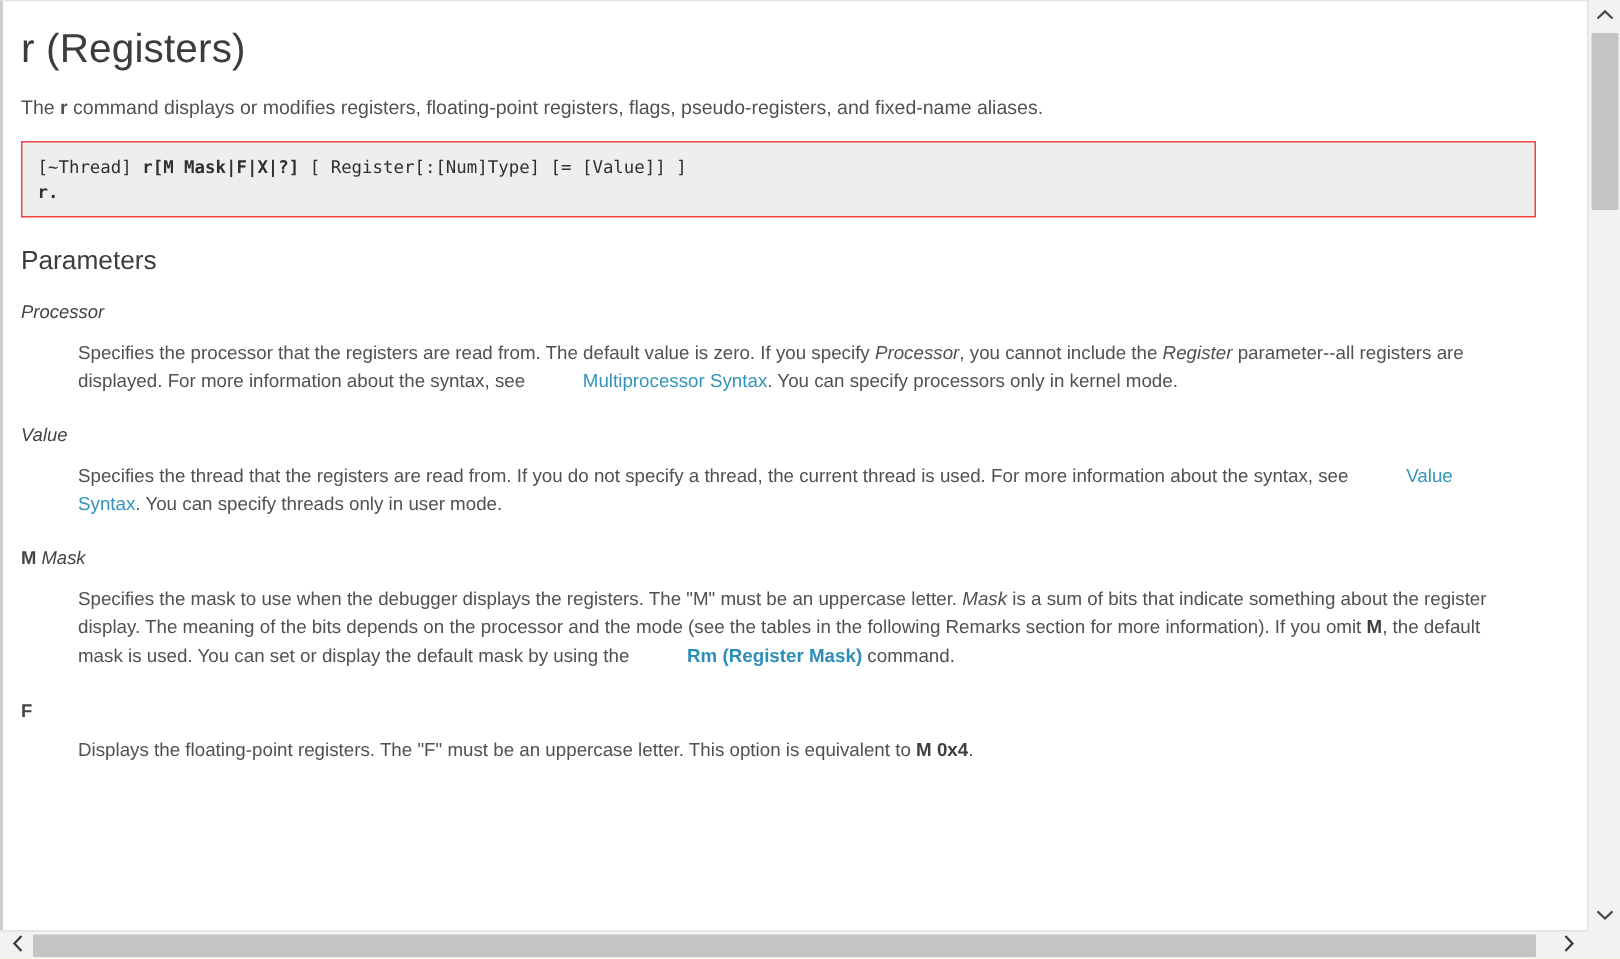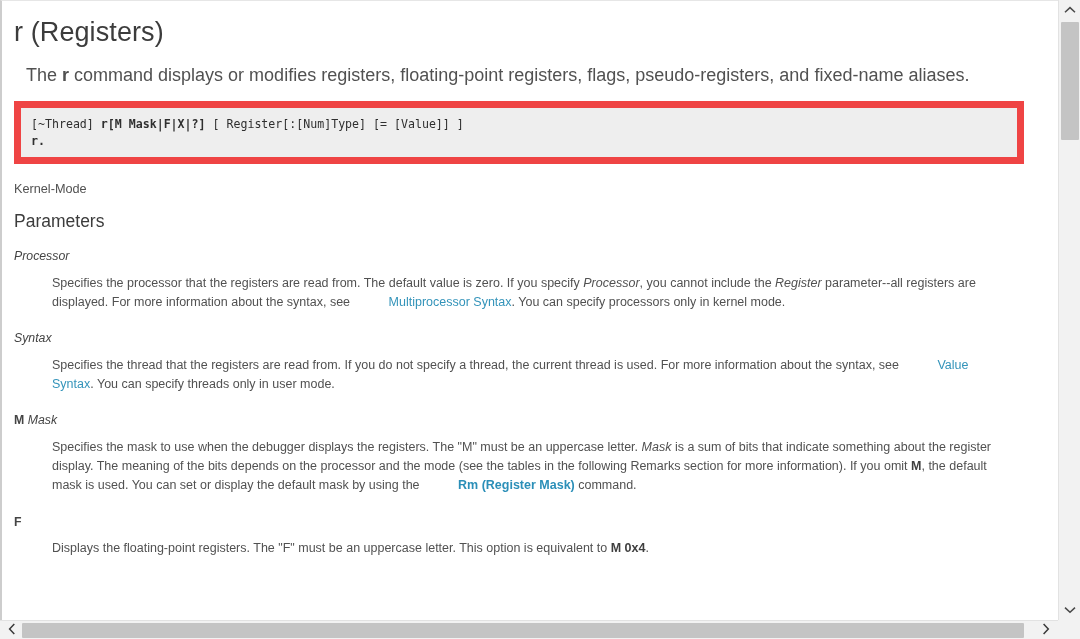--- a/index.html
+++ b/index.html
@@ -43,36 +43,36 @@
     font-size: 27px;
     font-weight: 400;
     color: #3c3c3c;
     margin: 8px 0 14px 0;
     letter-spacing: 0.1px;
     line-height: 1.15;
   }
 
   
   .intro {
-    font-size: 18px;
+    font-size: 13px;
     color: #515151;
-    margin: 0 0 12px 12px;
+    margin: 0 0 12px 0;
     line-height: 1.5;
   }
 
   .mode-label {
     font-size: 12.7px;
     color: #515151;
     margin: 0 0 10px 0;
   }
 
   
   .code-block {
     background: #eeeeee;
-    border: 7px solid #ef4444;
+    border: 1px solid #ef4444;
     width: 1010px;
     padding: 8px 10px 7px 10px;
     margin: 0 0 16px 0;
     font-family: "DejaVu Sans Mono", "Liberation Mono", monospace;
     font-size: 11.6px;
     line-height: 1.48;
     color: #2f2f2f;
     white-space: pre;
     overflow: hidden;
   }
@@ -190,32 +190,31 @@
     <div id="doc-content">
 
       <h1 class="page-title">r (Registers)</h1>
 
       <p class="intro"><span>The </span><b>r</b><span> command displays or modifies registers, floating-point registers, flags, pseudo-registers, and fixed-name aliases.</span></p>
 
 
       <div class="code-block"><span>[~Thread] </span><b>r[M Mask|F|X|?]</b><span> [ Register[:[Num]Type] [= [Value]] ]</span>
 <b>r.</b></div>
 
-      <p class="mode-label">Kernel-Mode</p>
 
 
       <h2 class="section-heading">Parameters</h2>
 
       <div class="param">
         <div class="param-term">Processor</div>
         <div class="param-def"><span>Specifies the processor that the registers are read from. The default value is zero. If you specify </span><i>Processor</i><span>, you cannot include the </span><i>Register</i><span> parameter--all registers are displayed. For more information about the syntax, see </span><a class="doclink" href="#">Multiprocessor Syntax</a><span>. You can specify processors only in kernel mode.</span></div>
       </div>
 
       <div class="param">
-        <div class="param-term">Syntax</div>
+        <div class="param-term">Value</div>
         <div class="param-def"><span>Specifies the thread that the registers are read from. If you do not specify a thread, the current thread is used. For more information about the syntax, see </span><a class="doclink" href="#">Value Syntax</a><span>. You can specify threads only in user mode.</span></div>
       </div>
 
       <div class="param">
         <div class="param-term"><span class="term-b">M</span> <span class="term-i">Mask</span></div>
         <div class="param-def"><span>Specifies the mask to use when the debugger displays the registers. The "M" must be an uppercase letter. </span><i>Mask</i><span> is a sum of bits that indicate something about the register display. The meaning of the bits depends on the processor and the mode (see the tables in the following Remarks section for more information). If you omit </span><b>M</b><span>, the default mask is used. You can set or display the default mask by using the </span><a class="doclink bold" href="#">Rm (Register Mask)</a><span> command.</span></div>
       </div>
 
       <div class="param">
         <div class="param-term plain">F</div>

